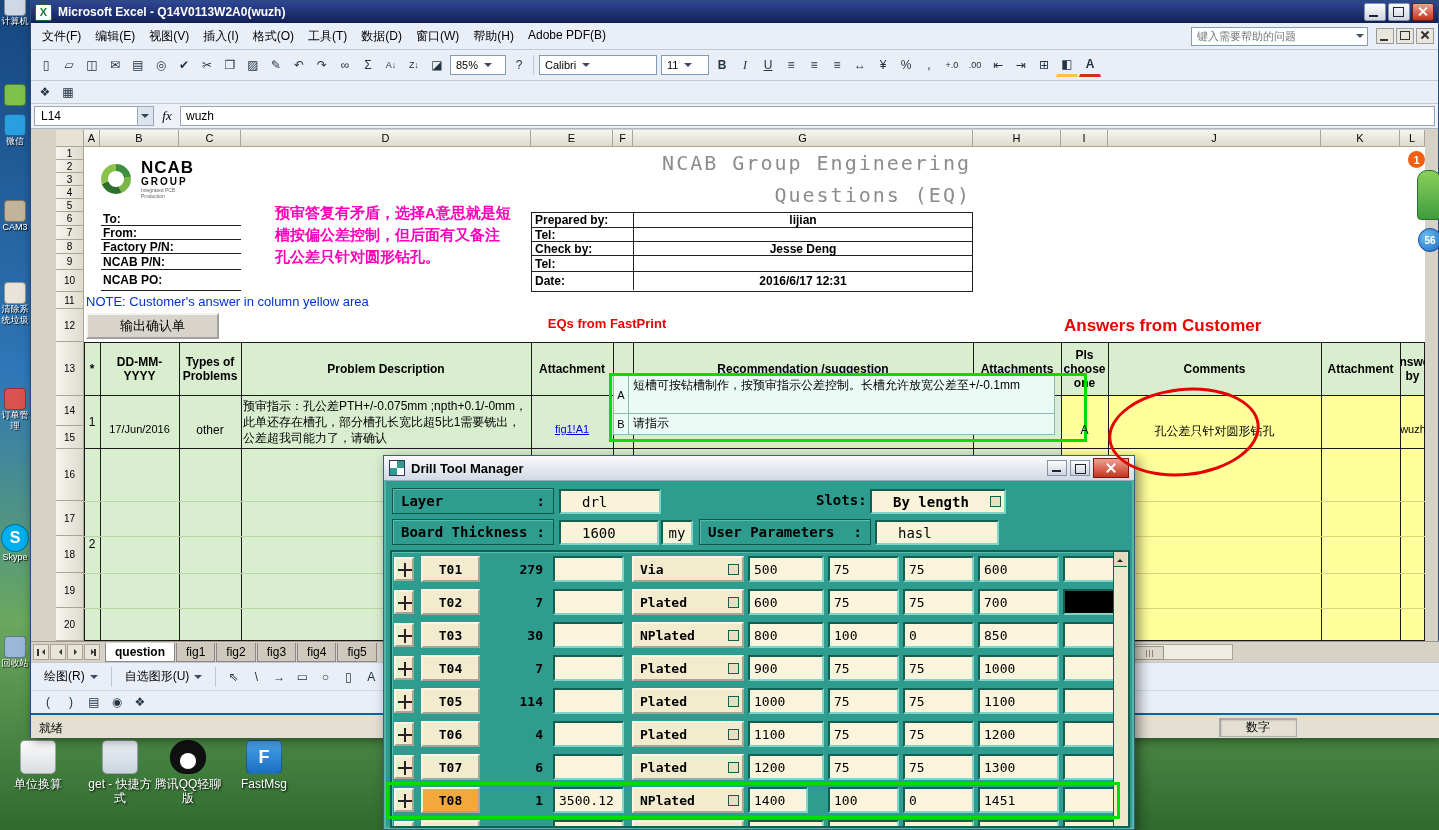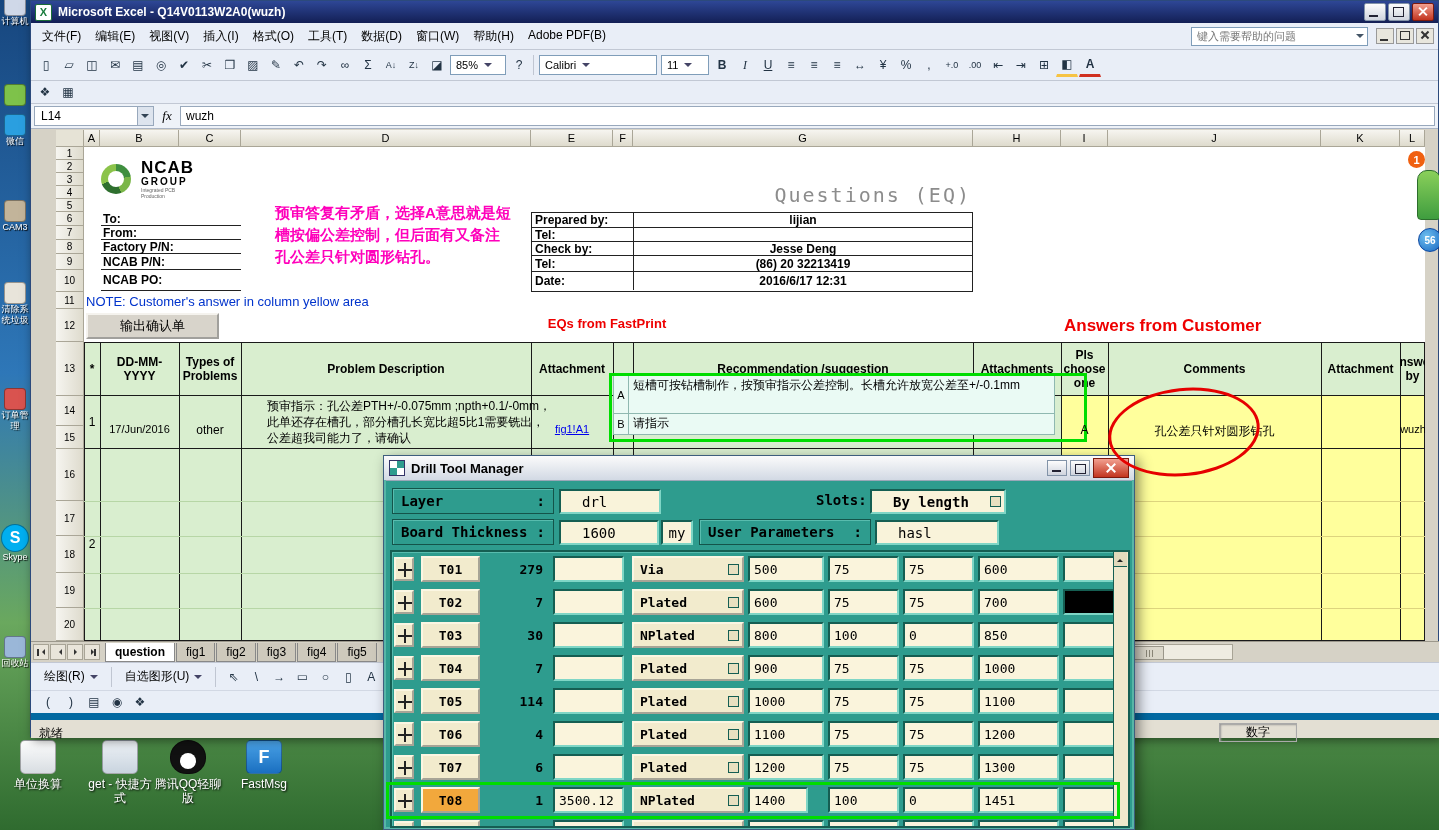--- a/index.html
+++ b/index.html
@@ -134,21 +134,21 @@
     font-weight:bold;font-size:15px;line-height:22px;padding:1px 4px;box-sizing:border-box;}
   #note-text{left:2px;top:147px;color:var(--note-blue,#0033cc);font-size:13px;}
   #output-btn{left:2px;top:166px;width:133px;height:26px;background:#d8d4cb;border:2px outset #f5f3ee;
     display:flex;align-items:center;justify-content:center;font-size:13px;box-sizing:border-box;}
   #eq-title{left:157px;top:169px;width:732px;text-align:center;color:var(--red-text,#ee0000);font-weight:bold;font-size:13px;}
   #answers-title{left:980px;top:169px;color:var(--red-text,#ee0000);font-weight:bold;font-size:17px;}
 
   #eq1-index{left:0;top:268px;width:16px;text-align:center;font-size:12px;}
   #eq1-date{left:16px;top:276px;width:79px;text-align:center;font-size:11px;}
   #eq1-type{left:95px;top:276px;width:62px;text-align:center;font-size:12px;}
-  #eq1-problem{left:159px;top:251px;width:287px;font-size:12px;line-height:16px;margin-left:24px;}
+  #eq1-problem{left:159px;top:251px;width:287px;font-size:12px;line-height:16px;}
   #eq1-attach{left:447px;top:276px;width:82px;text-align:center;font-size:11px;color:#0000ee;text-decoration:underline;}
   #rec-box{left:529px;top:228px;width:440px;background:#eafaf4;border:1px solid #8fb8b0;}
   .rec-row{display:flex;border-bottom:1px solid #8fb8b0;}
   .rec-row:last-child{border-bottom:none;}
   .rec-letter{width:14px;border-right:1px solid #8fb8b0;display:flex;align-items:center;justify-content:center;font-size:11px;flex:0 0 14px;}
   .rec-text{flex:1;font-size:12px;line-height:16px;padding:1px 4px;}
   #rec-row-a{min-height:37px;} #rec-row-b{height:20px;}
   #rec-annotation{left:525px;top:226px;width:478px;height:69px;border:3px solid var(--annotation-green,#00dd00);box-sizing:border-box;}
   #eq1-choice{left:977px;top:276px;width:47px;text-align:center;font-size:12px;}
   #eq1-comment{left:1024px;top:276px;width:213px;text-align:center;font-size:12px;}
@@ -170,21 +170,21 @@
   #hscroll-thumb{position:absolute;left:4px;top:1px;width:28px;height:12px;background:#dcd8cb;border:1px solid #9a968a;
     display:flex;align-items:center;justify-content:center;gap:2px;}
   #hscroll-thumb i{width:1px;height:7px;background:#8a8678;}
 
   #draw-bar{position:absolute;left:0;top:661px;width:1409px;height:28px;background:#e9eef7;border-top:1px solid #c2c8d4;
     display:flex;align-items:center;gap:3px;padding-left:6px;box-sizing:border-box;}
   .draw-label{display:flex;align-items:center;padding:2px 6px;border:1px solid transparent;}
   .draw-label::after{content:"";border:4px solid transparent;border-top-color:#446;margin-left:5px;margin-top:4px;}
   #draw-bar2{position:absolute;left:0;top:689px;width:1409px;height:23px;background:#e9eef7;border-top:1px solid #d2d8e4;
     display:flex;align-items:center;gap:2px;padding-left:6px;box-sizing:border-box;}
-  #status-bar{position:absolute;left:0;top:712px;width:1409px;height:25px;background:#e3dfd3;border-top:7px solid #0369a1;box-sizing:border-box;padding-left:22px;}
+  #status-bar{position:absolute;left:0;top:712px;width:1409px;height:25px;background:#e3dfd3;border-top:2px solid #0369a1;box-sizing:border-box;padding-left:22px;}
   #status-ready{position:absolute;left:8px;top:5px;}
   #status-num{position:absolute;left:1188px;top:3px;width:76px;height:17px;border:1px solid #aaa;
     box-shadow:inset 1px 1px 2px #999;text-align:center;font-size:12px;}
 
   
   #red-ellipse{position:absolute;left:1108px;top:388px;width:146px;height:82px;border:3px solid var(--annotation-red,#e60000);
     border-radius:50%;transform:rotate(-6deg);z-index:60;}
   #t08-annotation{position:absolute;left:386px;top:782px;width:734px;height:37px;border:3px solid var(--annotation-green,#00dd00);
     box-sizing:border-box;z-index:60;}
 
@@ -489,20 +489,21 @@
           </div>
 
         <div id="logo" data-name="ncab-logo">
           <div id="logo-ring" data-name="ncab-logo-icon"></div>
           <div>
             <div id="logo-title">NCAB</div>
             <div id="logo-sub">GROUP</div>
             <div id="logo-tag">Integrated PCB Production</div>
           </div>
         </div>
+        <div id="form-title-1" data-name="form-title">NCAB Group Engineering</div>
         <div id="form-title-2" data-name="form-title-line2">Questions (EQ)</div>
 
         <div id="info-left" data-name="info-left-table">
             <div class="il-row" data-name="info-label" style="height: 14px;">To:</div>
             <div class="il-row" data-name="info-label" style="height: 14px;">From:</div>
             <div class="il-row" data-name="info-label" style="height: 14px;">Factory P/N:</div>
             <div class="il-row" data-name="info-label" style="height: 16px;">NCAB P/N:</div>
             <div class="il-row" data-name="info-label" style="height: 21px;">NCAB PO:</div>
           </div>
         <div id="info-right" data-name="info-right-table">
@@ -513,21 +514,20 @@
             <div class="ir-row" data-name="info-row" style="height: 14px;">
               <div class="ir-label" data-name="info-row-label">Tel:</div>
               <div class="ir-value" data-name="info-row-value"></div>
             </div>
             <div class="ir-row" data-name="info-row" style="height: 14px;">
               <div class="ir-label" data-name="info-row-label">Check by:</div>
               <div class="ir-value" data-name="info-row-value">Jesse Deng</div>
             </div>
             <div class="ir-row" data-name="info-row" style="height: 16px;">
               <div class="ir-label" data-name="info-row-label">Tel:</div>
-              <div class="ir-value" data-name="info-row-value">(86) 20 32213419</div>
             </div>
             <div class="ir-row" data-name="info-row" style="height: 18px;">
               <div class="ir-label" data-name="info-row-label">Date:</div>
               <div class="ir-value" data-name="info-row-value">2016/6/17 12:31</div>
             </div>
           </div>
 
         <div id="comment-box" data-name="review-annotation-comment">预审答复有矛盾，选择A意思就是短槽按偏公差控制，但后面有又备注孔公差只针对圆形钻孔。</div>
         <div id="note-text" data-name="note-text">NOTE: Customer's  answer in column yellow area</div>
         <div id="output-btn" data-name="output-confirmation-button">输出确认单</div>

